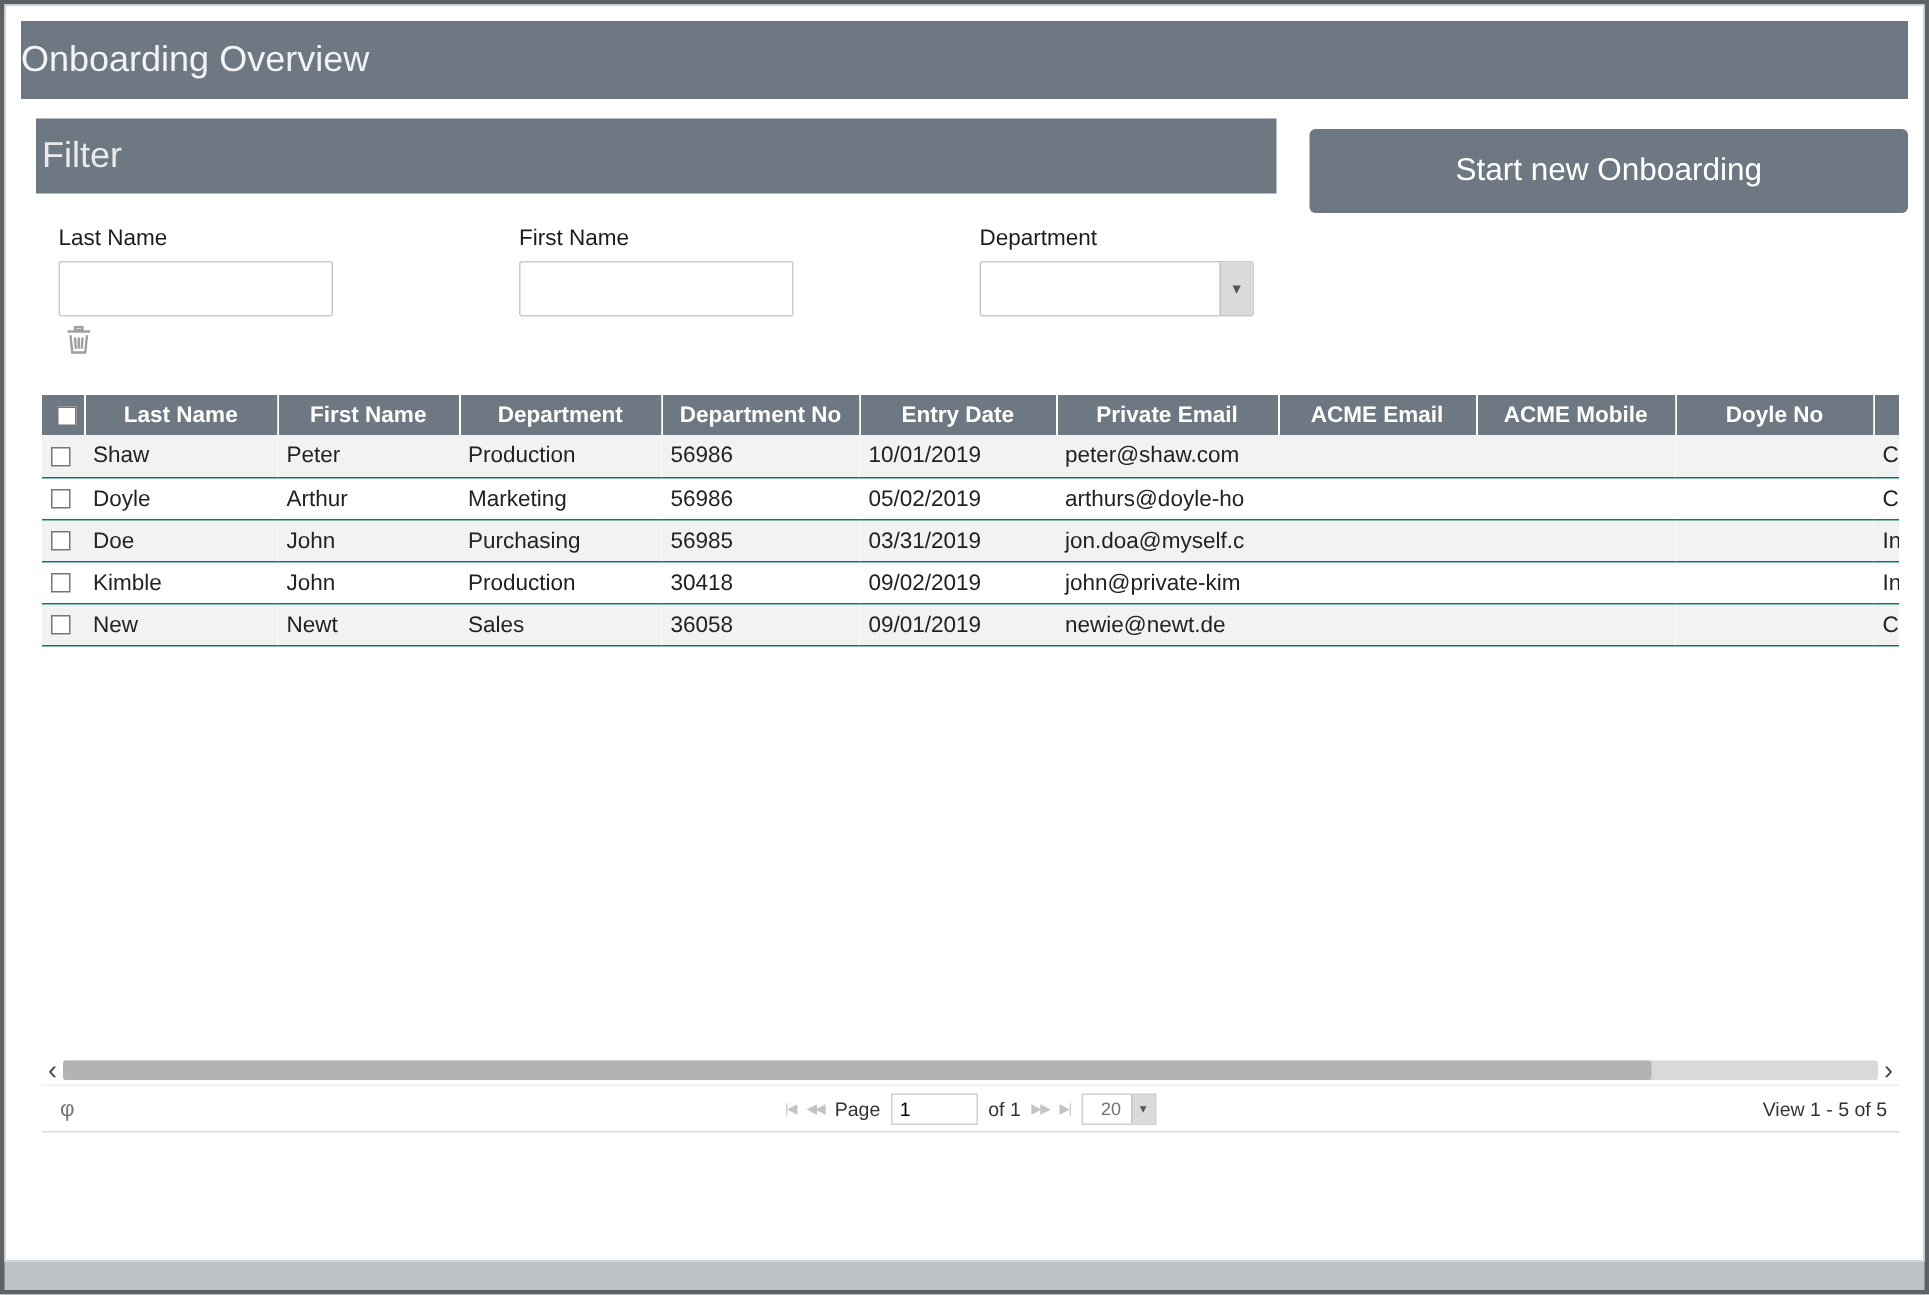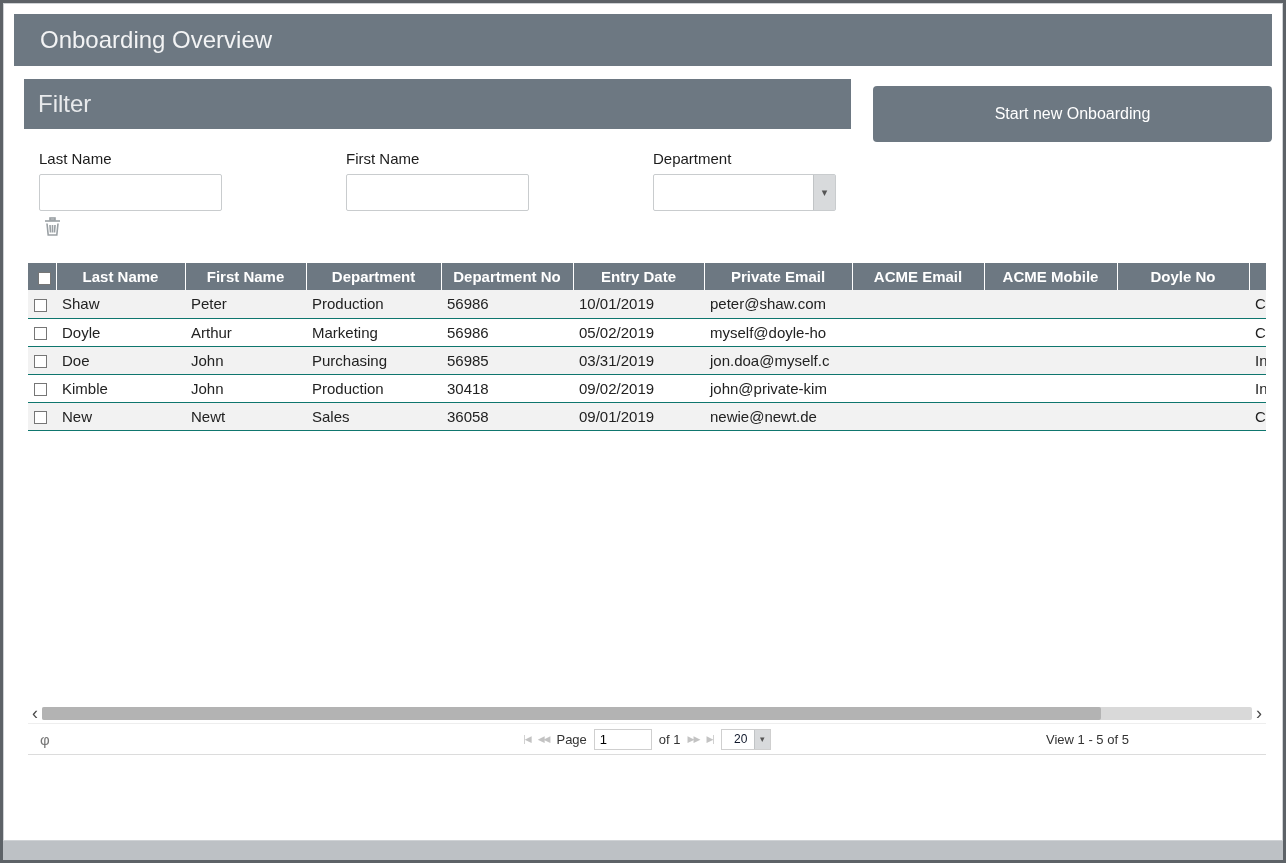--- a/index.html
+++ b/index.html
@@ -2,36 +2,36 @@
 <html><head>
 <meta charset="utf-8">
 <style>
   * { box-sizing: border-box; margin: 0; padding: 0; }
   html,body { width: 1286px; height: 863px; }
   body { font-family: "Liberation Sans", "DejaVu Sans", sans-serif; background: #b9bdc1; }
   .frame { width: 1286px; height: 863px; border: 3px solid #5d6267; background: #bdc1c5; }
   .page { background: #ffffff; height: 838px; border: 1px solid #cfd2d5; padding: 0 10px; overflow: hidden; }
 
   
-  .titlebar { margin-top: 10px; height: 52px; background: #6d7882; display: flex; align-items: center; padding-left: 26px; }
+  .titlebar { margin-top: 10px; height: 52px; background: #6d7882; display: flex; align-items: center; padding-left: 0; }
   .titlebar h1 { color: #f2f3f4; font-size: 24px; font-weight: 400; }
 
   
   .toolbar-row { margin-top: 13px; display: flex; align-items: flex-start; }
-  .filter-bar { margin-left: 10px; width: 827px; height: 50px; background: #6d7882; display: flex; align-items: center; padding-left: 14px; }
+  .filter-bar { margin-left: 10px; width: 827px; height: 50px; background: #6d7882; display: flex; align-items: center; padding-left: 4px; }
   .filter-bar span { color: #e8eaec; font-size: 24px; font-weight: 400; }
-  .start-btn { margin-left: auto; margin-top: 7px; width: 399px; height: 56px; background: #6d7882; color: #ffffff; font-size: 16px; font-family: inherit; border: none; border-radius: 4px; cursor: pointer; }
+  .start-btn { margin-left: auto; margin-top: 7px; width: 399px; height: 56px; background: #6d7882; color: #ffffff; font-size: 21px; font-family: inherit; border: none; border-radius: 4px; cursor: pointer; }
 
   
   .filter-fields { margin-top: 8px; display: flex; padding-left: 25px; gap: 124px; }
   .field { display: flex; flex-direction: column; }
   .field label { font-size: 15px; color: #1c1c1c; margin-bottom: 7px; }
   .field input[type="text"] { width: 183px; height: 37px; border: 1px solid #c9ccce; border-radius: 2px; font-size: 15px; padding: 0 8px; font-family: inherit; }
   .select-box { width: 183px; height: 37px; border: 1px solid #c9ccce; border-radius: 2px; background: #fff; display: flex; align-items: stretch; cursor: pointer; }
-  .select-box .select-value { flex: 1; font-size: 15px; display: flex; align-items: center; padding-left: 8px; color: #0f172a; }
+  .select-box .select-value { flex: 1; font-size: 15px; display: flex; align-items: center; padding-left: 8px; color: #737373; }
   .select-box .select-arrow { width: 22px; background: #d8dadc; border-left: 1px solid #c1c4c6; color: #555; font-size: 11px; display: flex; align-items: center; justify-content: center; }
 
   
   .table-caption { margin-top: 46px; margin-left: 15px; font-size: 15px; color: #111; }
   .trash-wrap { margin-top: 6px; margin-left: 30px; height: 20px; cursor: pointer; width: 22px; }
 
   
   .grid { margin: 26px 4px 0 14px; }
   .grid-scroll { height: 440px; overflow: hidden; width: 1238px; }
   table { border-collapse: collapse; table-layout: fixed; width: 1390px; }
@@ -51,21 +51,21 @@
   
   .pager { width: 1238px; height: 32px; display: flex; align-items: center; font-size: 13px; color: #333; border-top: 1px solid #eeeeee; border-bottom: 1px solid #dcdcdc; }
   .pager-left { width: 220px; padding-left: 12px; }
   .refresh { font-size: 15px; color: #777; cursor: pointer; }
   .pager-center { flex: 1; display: flex; align-items: center; justify-content: center; gap: 7px; }
   .pgbtn { color: #c3c3c3; font-size: 9px; letter-spacing: -1px; cursor: pointer; user-select: none; }
   .page-input { width: 58px; height: 21px; border: 1px solid #cfcfcf; font-size: 13px; padding-left: 5px; font-family: inherit; }
   .select-box.small { width: 50px; height: 21px; border: 1px solid #cfcfcf; border-radius: 0; }
   .select-box.small .select-value { font-size: 12px; padding-left: 6px; justify-content: center; }
   .select-box.small .select-arrow { width: 16px; font-size: 9px; }
-  .pager-right { width: 220px; text-align: left; padding-right: 8px; }
+  .pager-right { width: 220px; text-align: right; padding-right: 8px; }
 </style>
 </head>
 <body>
 
 <div class="frame">
   <div class="page">
 
     <header class="titlebar">
       <h1>Onboarding Overview</h1>
     </header>
@@ -156,21 +156,21 @@
                 <td></td>
                 <td>C</td>
               </tr>
               <tr>
                 <td class="check-cell"><input type="checkbox" style=""></td>
                 <td>Doyle</td>
                 <td>Arthur</td>
                 <td>Marketing</td>
                 <td>56986</td>
                 <td>05/02/2019</td>
-                <td>myself@doyle-ho</td>
+                <td>arthurs@doyle-ho</td>
                 <td></td>
                 <td></td>
                 <td></td>
                 <td>C</td>
               </tr>
               <tr class="stripe">
                 <td class="check-cell"><input type="checkbox" style=""></td>
                 <td>Doe</td>
                 <td>John</td>
                 <td>Purchasing</td>

